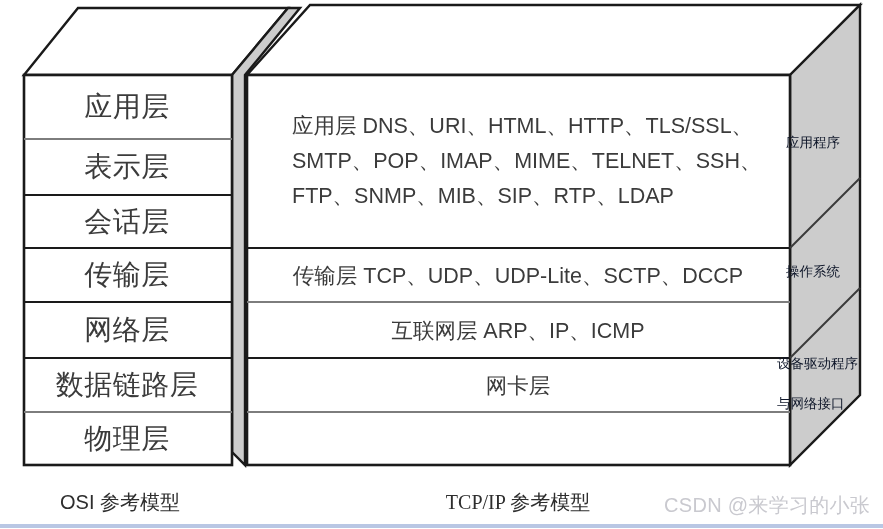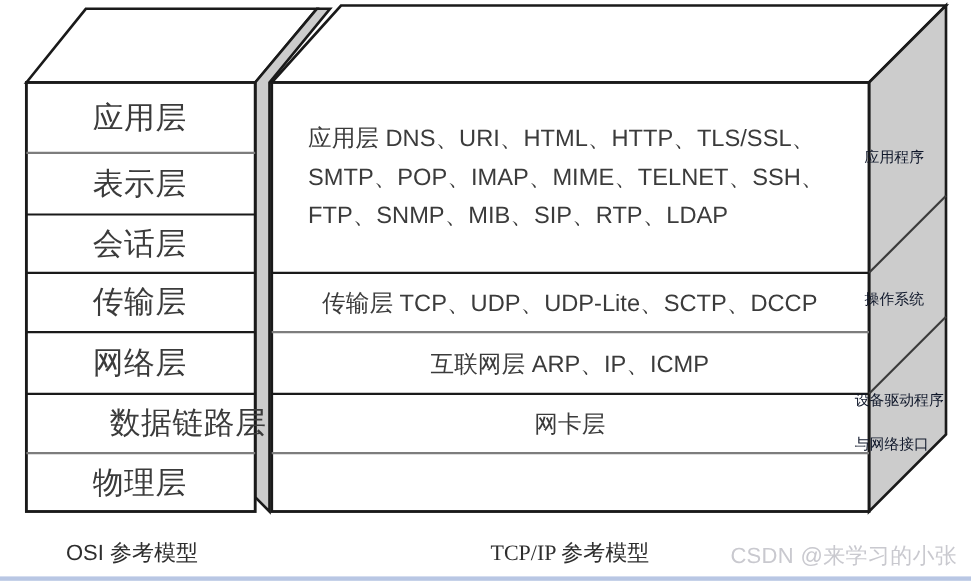--- a/index.html
+++ b/index.html
@@ -43,21 +43,21 @@
   
   .tcp-cell {
     left: 248px;
     width: 540px;
     font-size: 21.5px;
   }
   .tcp-cell.multi {
     flex-direction: column;
     align-items: flex-start;
     justify-content: center;
-    padding-left: 32px;
+    padding-left: 44px;
     box-sizing: border-box;
     width: 540px;
   }
   .tcp-cell.multi .line {
     line-height: 1.62;
     text-align: left;
   }
   
   .side-label {
     color: #0f172a;
@@ -129,21 +129,21 @@
 
     <line x1="790" y1="248" x2="860" y2="178" stroke="#3a3a3a" stroke-width="2"></line>
     <line x1="790" y1="358" x2="860" y2="288" stroke="#3a3a3a" stroke-width="2"></line>
   </svg>
 
   <div class="txt osi-label" style="top:75px;height:64px;">应用层</div>
   <div class="txt osi-label" style="top:139px;height:56px;font-family:Liberation Mono, monospace;">表示层</div>
   <div class="txt osi-label" style="top:195px;height:53px;">会话层</div>
   <div class="txt osi-label" style="top:248px;height:54px;">传输层</div>
   <div class="txt osi-label" style="top:302px;height:56px;">网络层</div>
-  <div class="txt osi-label" style="top:358px;height:54px;margin-left:44px;">数据链路层</div>
+  <div class="txt osi-label" style="top:358px;height:54px;">数据链路层</div>
   <div class="txt osi-label" style="top:412px;height:53px;">物理层</div>
 
   <div class="txt tcp-cell multi" style="top:75px;height:173px;">
     <div class="line">应用层 DNS、URI、HTML、HTTP、TLS/SSL、</div>
     <div class="line">SMTP、POP、IMAP、MIME、TELNET、SSH、</div>
     <div class="line">FTP、SNMP、MIB、SIP、RTP、LDAP</div>
   </div>
   <div class="txt tcp-cell" style="top:248px;height:54px;">传输层 TCP、UDP、UDP-Lite、SCTP、DCCP</div>
   <div class="txt tcp-cell" style="top:302px;height:56px;">互联网层 ARP、IP、ICMP</div>
   <div class="txt tcp-cell" style="top:358px;height:54px;">网卡层</div>

